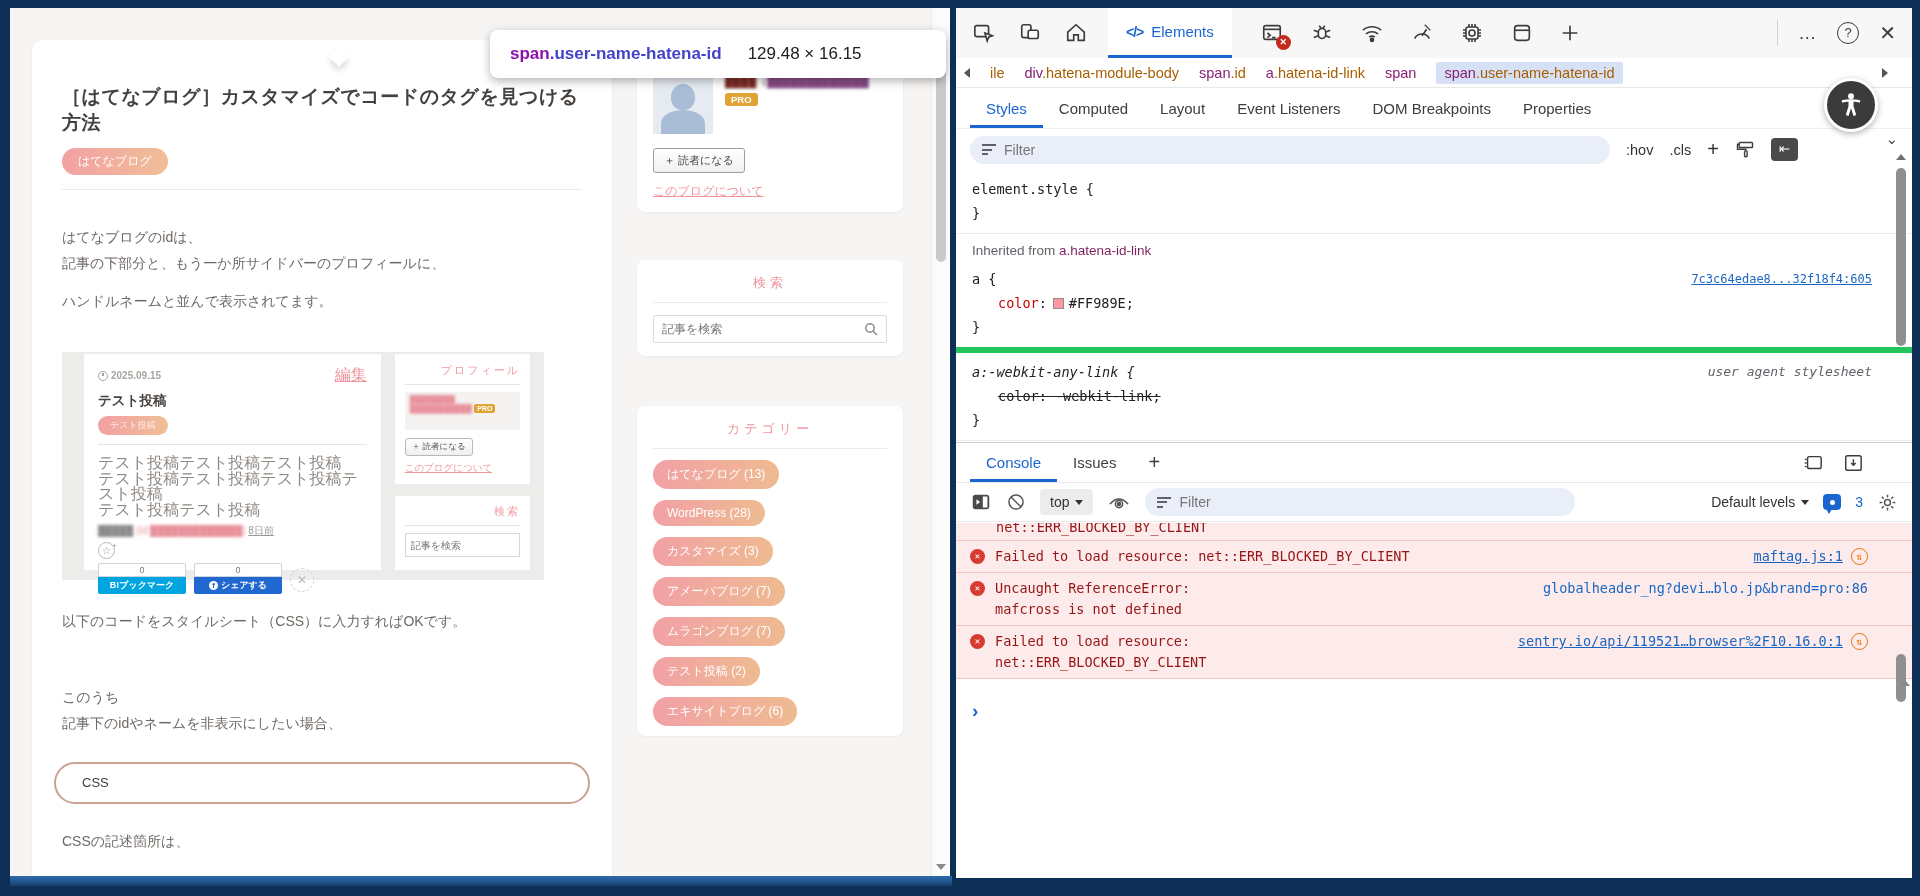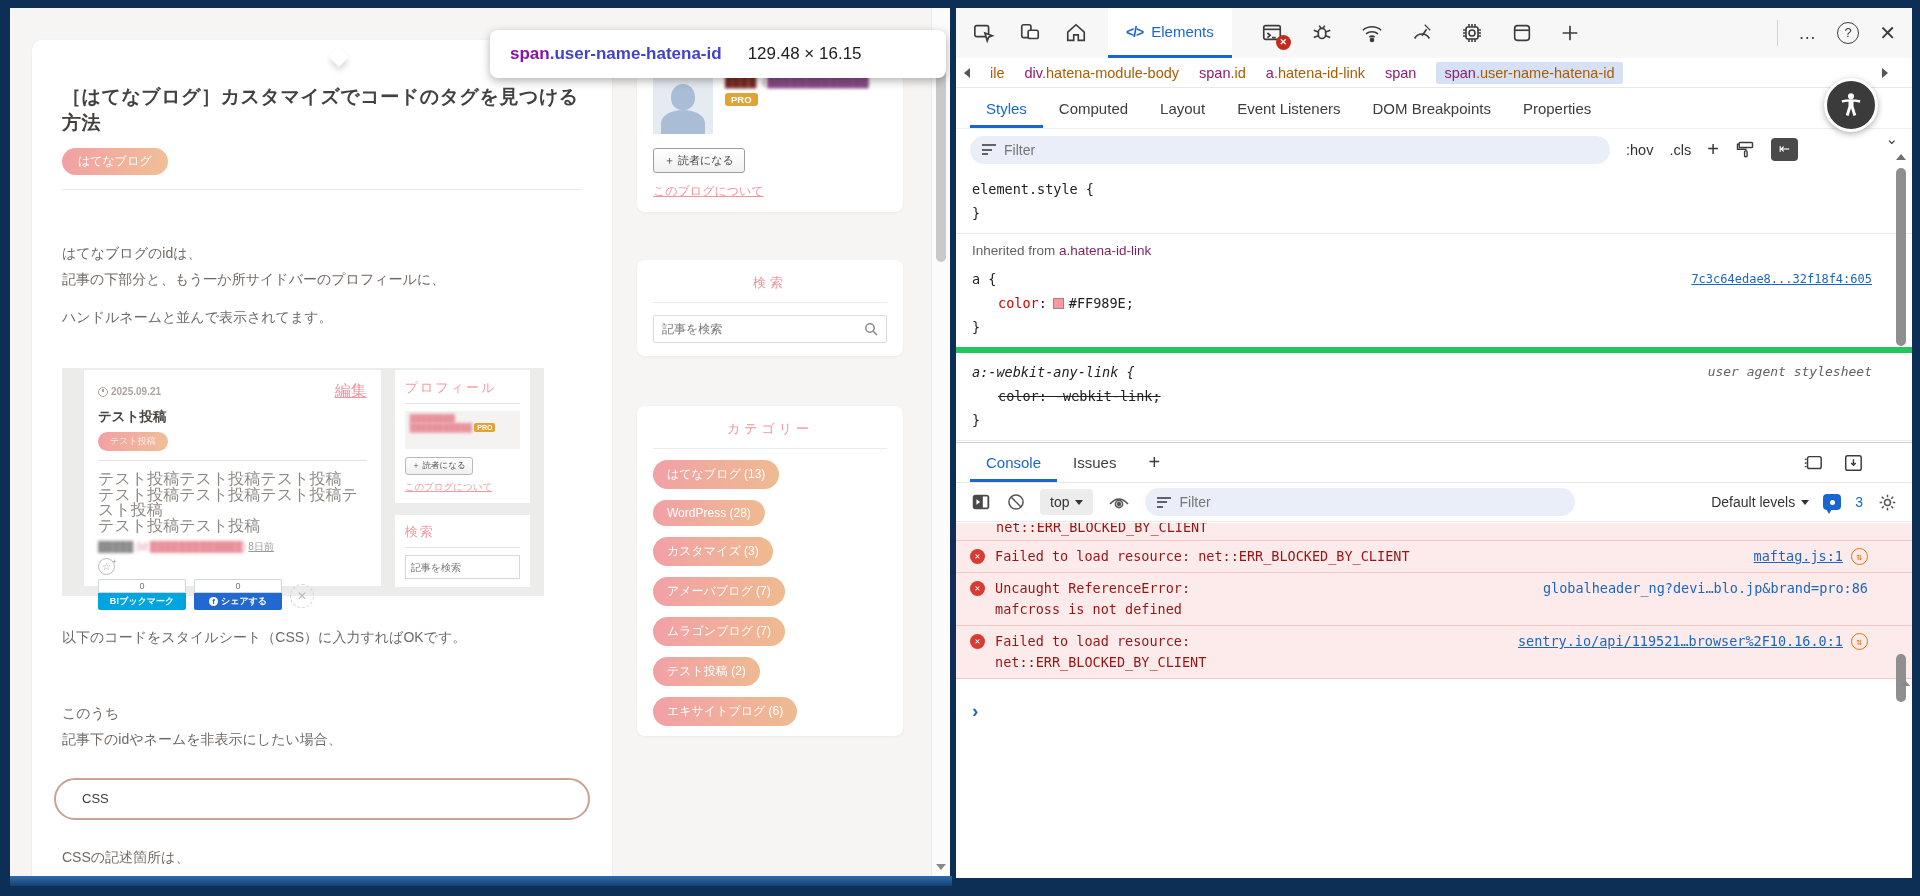--- a/index.html
+++ b/index.html
@@ -8,21 +8,21 @@
 
   
   .browser-pane { position:absolute; left:10px; top:8px; width:940px; height:870px; background:#f7f5f3; overflow:hidden; }
   .bottom-glow { position:absolute; left:10px; top:876px; width:942px; height:10px; background:linear-gradient(#2e6cb0,#14406e); }
 
   .article-card { position:absolute; left:22px; top:32px; width:580px; height:900px; background:#fff; border-radius:10px; box-shadow:0 1px 3px rgba(0,0,0,.07); padding:0 30px; }
   .article-title { margin-top:44px; font-size:19px; font-weight:bold; color:#44403d; letter-spacing:.5px; }
   .tag-pill { display:inline-block; margin-top:12px; padding:5px 16px; border-radius:14px; color:#fff; font-size:12px; background:linear-gradient(95deg,#f2a0a3,#f0bf97); }
   .article-hr { margin-top:14px; border:none; border-top:1px solid #ececec; }
   .p-body { font-size:14px; color:#6f6965; line-height:26px; }
-  .p1 { margin-top:50px; }
+  .p1 { margin-top:34px; }
   .p1b { margin-top:12px; }
 
   
   .preview { margin-top:38px; width:482px; height:228px; background:#ececea; display:flex; gap:14px; padding:2px 14px 10px 22px; }
   .mini-card { width:298px; background:#fff; padding:11px 14px; font-size:10px; color:#8e8883; }
   .mini-head { display:flex; align-items:center; }
   .mini-date { font-weight:bold; color:#a9a49f; font-size:10px; display:flex; align-items:center; gap:3px; }
   .clock { width:10px; height:10px; border:1.5px solid #a9a49f; border-radius:50%; position:relative; }
   .clock:after { content:""; position:absolute; left:3px; top:1px; width:1.5px; height:3.5px; background:#a9a49f; }
   .mini-edit { margin-left:auto; color:#f0939d; font-size:16px; text-decoration:underline; }
@@ -40,21 +40,21 @@
   .btn-stack { width:88px; }
   .count-box { height:14px; border:1px solid #ccd6dc; background:#fff; font-size:9px; color:#777; text-align:center; line-height:12px; border-radius:2px 2px 0 0; }
   .share-btn { height:17px; color:#fff; font-size:9px; font-weight:bold; text-align:center; line-height:17px; border-radius:0 0 2px 2px; display:flex; align-items:center; justify-content:center; gap:3px; }
   .btn-hatebu { background:#00a4de; }
   .btn-fb { background:#2268d1; }
   .fb-circle { width:9px; height:9px; background:#fff; border-radius:50%; color:#2268d1; font-size:8px; font-weight:bold; line-height:9px; }
   .x-share { width:24px; height:24px; border:1.5px dashed #d4d4d4; border-radius:50%; color:#b9b9b9; font-size:12px; text-align:center; line-height:22px; margin-bottom:2px; }
 
   .mini-side { width:136px; display:flex; flex-direction:column; }
   .mini-box { background:#fff; padding:9px 10px; }
-  .mini-side-h { color:#f09aa0; font-size:13px; text-align:left; letter-spacing:2px; }
+  .mini-side-h { color:#f09aa0; font-size:11px; text-align:right; letter-spacing:2px; }
   .mini-side-hr { margin-top:6px; border:none; border-top:1px solid #e4e4e4; }
   .blurbox { margin-top:7px; background:#f4f3f2; height:38px; padding:3px 5px; font-size:8px; overflow:hidden; }
   .pro-mini { display:inline-block; background:#e0a334; color:#fff; font-size:7px; font-weight:bold; border-radius:2px; padding:1px 3px; }
   .mini-follow { margin-top:8px; display:inline-block; width:fit-content; border:1px solid #b9b9b9; border-radius:3px; background:linear-gradient(#fff,#efefef); color:#555; font-size:8.5px; padding:2px 6px; }
   .mini-about { margin-top:6px; color:#f09aa0; font-size:9.5px; text-decoration:underline; }
   .mini-box2 { margin-top:12px; background:#fff; padding:8px 10px; flex:1; }
   .mini-search-input { margin-top:7px; width:100%; height:24px; border:1px solid #d7d7d7; background:#fff; font-size:10px; color:#9b9b9b; padding:0 5px; font-family:"Liberation Sans",sans-serif; }
 
   .p2 { margin-top:50px; }
   .p3 { margin-top:28px; }
@@ -194,21 +194,21 @@
         <span>記事の下部分と、もう一か所サイドバーのプロフィールに、</span>
       </div>
       <div class="p-body p1b">ハンドルネームと並んで表示されてます。</div>
 
       
       <div class="preview">
         <div class="mini-card">
           <div class="mini-head">
             <span class="mini-date">
                 <span class="clock"></span>
-                <span>2025.09.21</span>
+                <span>2025.09.15</span>
               </span>
             <span class="mini-edit">編集</span>
           </div>
           <div class="mini-title">テスト投稿</div>
           <span class="mini-pill">テスト投稿</span>
           <hr class="mini-hr">
           <div class="mini-lines">
             <span>テスト投稿テスト投稿テスト投稿</span><br>
             <span>テスト投稿テスト投稿テスト投稿テスト投稿</span><br>
             <span>テスト投稿テスト投稿</span>

